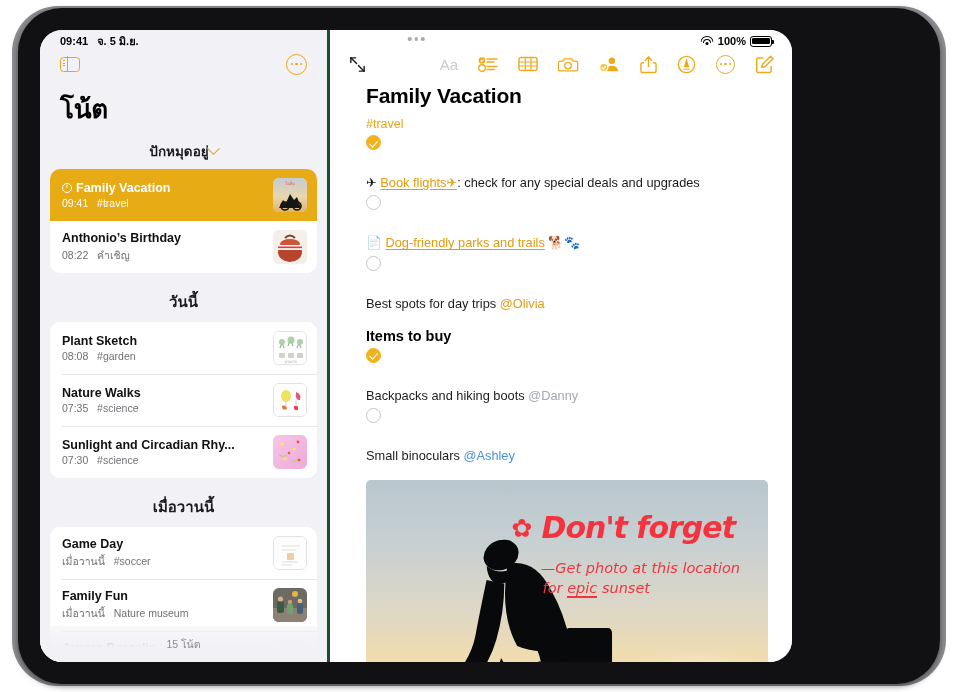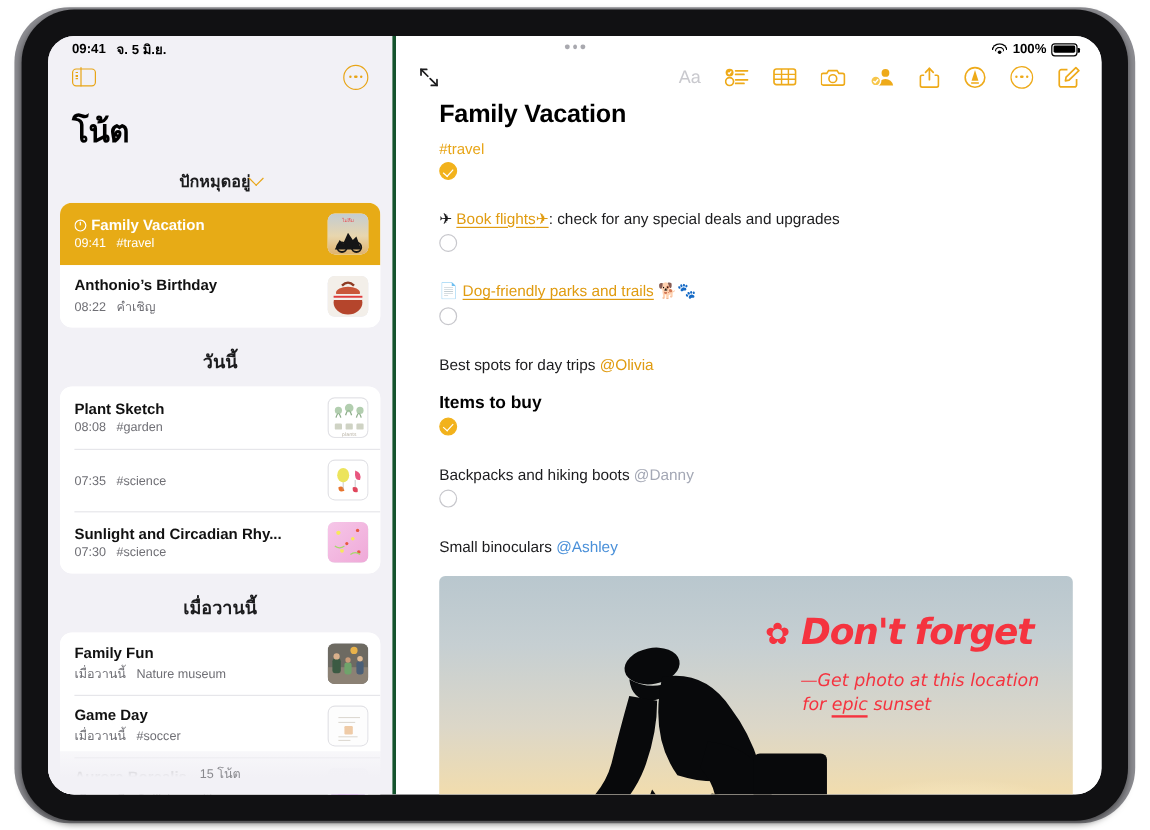--- a/index.html
+++ b/index.html
@@ -22,21 +22,21 @@
     position: absolute;
     left: 18px; top: 8px;
     width: 922px; height: 676px;
     background: #111113;
     border-radius: 44px;
     box-shadow: 0 2px 6px rgba(0,0,0,.5);
   }
   .device-screen {
     position: absolute;
     left: 40px; top: 30px;
-    width: 878px; height: 632px;
+    width: 752px; height: 632px;
     background: #f2f1f6;
     border-radius: 22px;
     overflow: hidden;
   }
 
   
   .statusbar {
     position: absolute; left: 0; top: 0;
     width: 100%; height: 22px;
     display: flex; align-items: center;
@@ -357,20 +357,23 @@
                   <rect x="5" y="21" width="6" height="5" rx="1"></rect>
                     <rect x="14" y="21" width="6" height="5" rx="1"></rect>
                     <rect x="23" y="21" width="6" height="5" rx="1"></rect>
                 </g>
                 <text x="17" y="31" font-size="4" fill="#b6b0a2" text-anchor="middle" font-family="DejaVu Sans">plants</text>
               </svg>
             </div>
           </div>
           <div class="note-row">
             <div class="note-text">
+              <div class="note-title">
+                  <span>Nature Walks</span>
+                </div>
               <div class="note-sub">
                 <span>07:35</span>
                 &nbsp;
                 <span>#science</span>
               </div>
             </div>
             <div class="thumb framed">
               <svg viewBox="0 0 34 34" width="34" height="34">
                 <rect width="34" height="34" fill="#fff"></rect>
                 <ellipse cx="12" cy="12" rx="5" ry="6" fill="#ece45c"></ellipse>
@@ -423,63 +426,63 @@
           </div>
         </div>
 
         <div class="sb-section-head plain">
           <span>เมื่อวานนี้</span>
         </div>
         <div class="group">
           <div class="note-row">
             <div class="note-text">
               <div class="note-title">
+                  <span>Game Day</span>
+                </div>
+              <div class="note-sub">
+                <span>เมื่อวานนี้</span>
+                &nbsp;
+                <span>#soccer</span>
+              </div>
+            </div>
+            <div class="thumb framed">
+              <svg viewBox="0 0 34 34" width="34" height="34">
+                <rect width="34" height="34" fill="#fdfdfd"></rect>
+                <g stroke="#d8d4cc" stroke-width=".8">
+                    <path d="M8 9 h18"></path>
+                    <path d="M8 13 h14"></path>
+                    <path d="M8 25 h16"></path>
+                    <path d="M8 28 h10"></path>
+                  </g>
+                <rect x="13" y="16" width="7" height="7" rx="1" fill="#e8b07a" opacity=".65"></rect>
+              </svg>
+            </div>
+          </div>
+          <div class="note-row">
+            <div class="note-text">
+              <div class="note-title">
                   <span>Family Fun</span>
                 </div>
               <div class="note-sub">
                 <span>เมื่อวานนี้</span>
                 &nbsp;
                 <span>Nature museum</span>
               </div>
             </div>
             <div class="thumb">
               <svg viewBox="0 0 34 34" width="34" height="34">
                 <rect width="34" height="34" fill="#6d6a62"></rect>
                 <rect y="20" width="34" height="14" fill="#8b8174"></rect>
                 <circle cx="22" cy="6" r="3" fill="#e8b24a"></circle>
                 <rect x="4" y="13" width="7" height="12" rx="2" fill="#3b5a43"></rect>
                 <circle cx="7.5" cy="11" r="2.6" fill="#d9b08c"></circle>
                 <rect x="14" y="16" width="6" height="10" rx="2" fill="#6fa36b"></rect>
                 <circle cx="17" cy="14" r="2.2" fill="#c99b78"></circle>
                 <rect x="24" y="15" width="6" height="11" rx="2" fill="#4a5f77"></rect>
                 <circle cx="27" cy="13" r="2.3" fill="#e0bb95"></circle>
-              </svg>
-            </div>
-          </div>
-          <div class="note-row">
-            <div class="note-text">
-              <div class="note-title">
-                  <span>Game Day</span>
-                </div>
-              <div class="note-sub">
-                <span>เมื่อวานนี้</span>
-                &nbsp;
-                <span>#soccer</span>
-              </div>
-            </div>
-            <div class="thumb framed">
-              <svg viewBox="0 0 34 34" width="34" height="34">
-                <rect width="34" height="34" fill="#fdfdfd"></rect>
-                <g stroke="#d8d4cc" stroke-width=".8">
-                    <path d="M8 9 h18"></path>
-                    <path d="M8 13 h14"></path>
-                    <path d="M8 25 h16"></path>
-                    <path d="M8 28 h10"></path>
-                  </g>
-                <rect x="13" y="16" width="7" height="7" rx="1" fill="#e8b07a" opacity=".65"></rect>
               </svg>
             </div>
           </div>
           <div class="note-row">
             <div class="note-text">
               <div class="note-title">
                   <span>Aurora Borealis</span>
                 </div>
               <div class="note-sub">
                 <span>เมื่อวานนี้</span>

